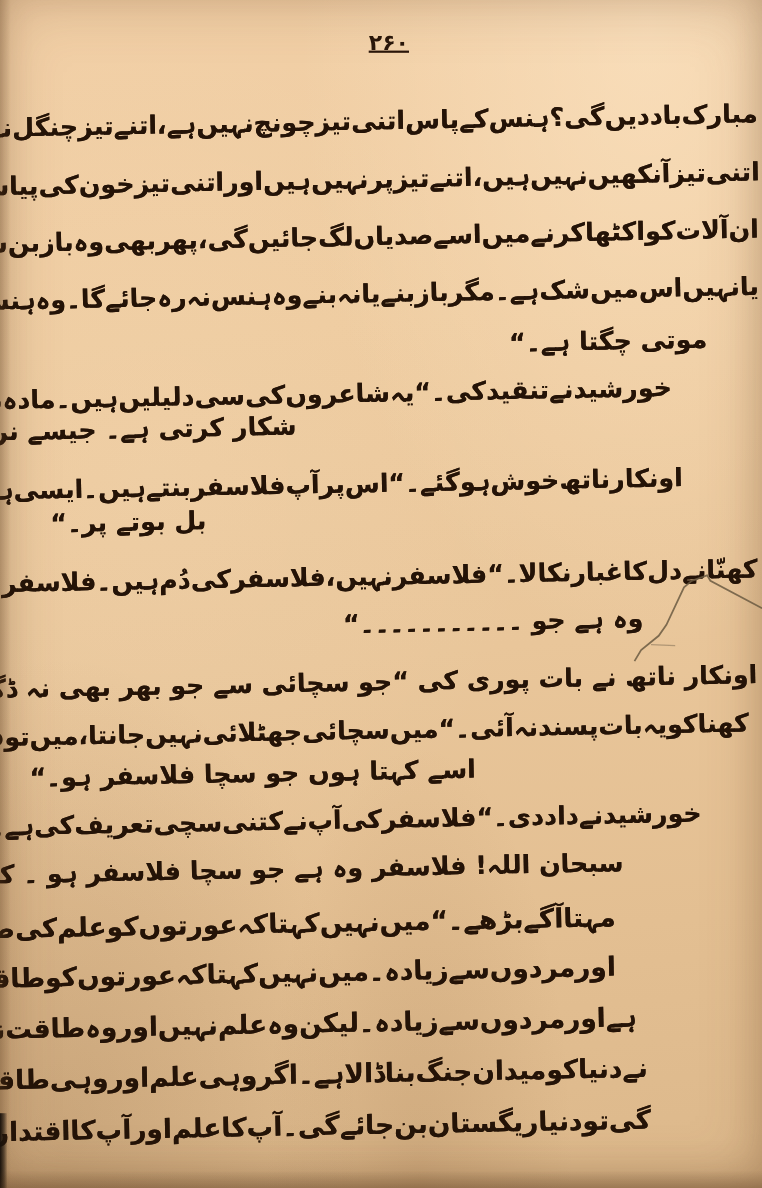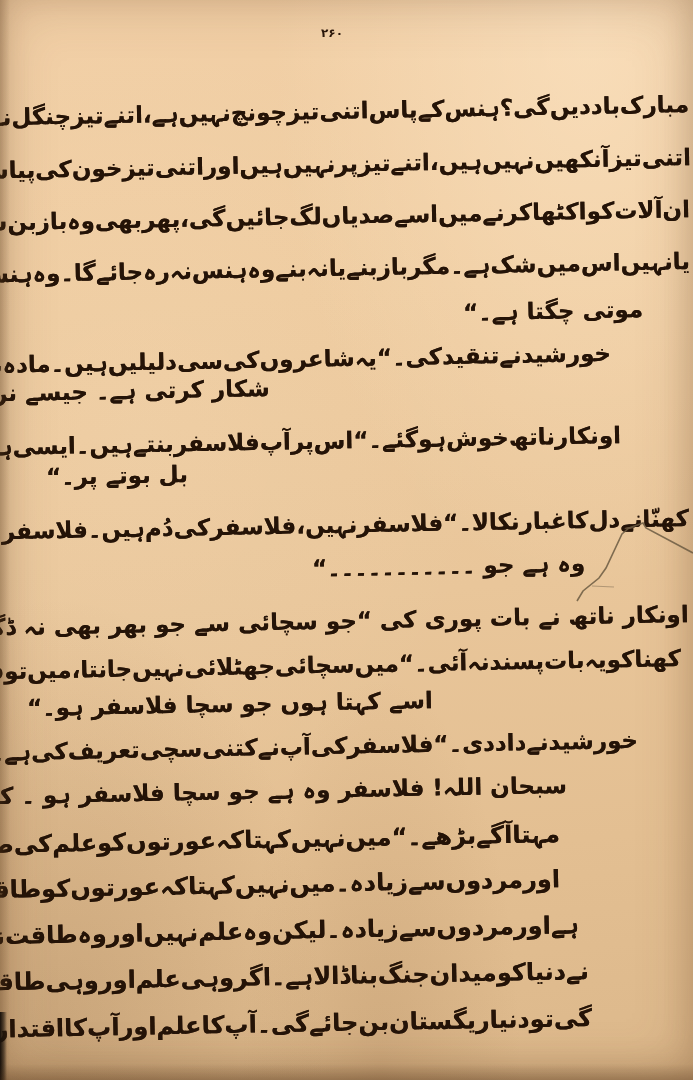--- a/index.html
+++ b/index.html
@@ -26,22 +26,23 @@
   .edge-left-soft{
     position:absolute;left:0;top:0;width:10px;height:1080px;
     background:linear-gradient(to right,rgba(90,60,30,.28),rgba(90,60,30,0));
   }
   .edge-bottom-soft{
     position:absolute;left:0;bottom:0;width:693px;height:16px;
     background:linear-gradient(to top,rgba(80,50,25,.30),rgba(80,50,25,0));
   }
   .pageno{
     position:absolute;top:26px;left:292px;width:80px;
-    text-align:center;font-size:12px;font-weight:700;color:#2a1609;
+    text-align:right;font-size:20px;font-weight:700;color:#2a1609;
     letter-spacing:3px;
+    text-decoration:underline;
   }
   .line{
     position:absolute;height:46px;direction:rtl;
     color:#241307;font-weight:700;font-size:23px;line-height:44px;
     transform:rotate(-1.1deg);transform-origin:100% 50%;
     text-shadow:0 0 .5px rgba(36,19,7,.85);
     white-space:nowrap;
   }
   .jl{display:flex;justify-content:space-between;white-space:nowrap;}
   .jl span{display:block;}

